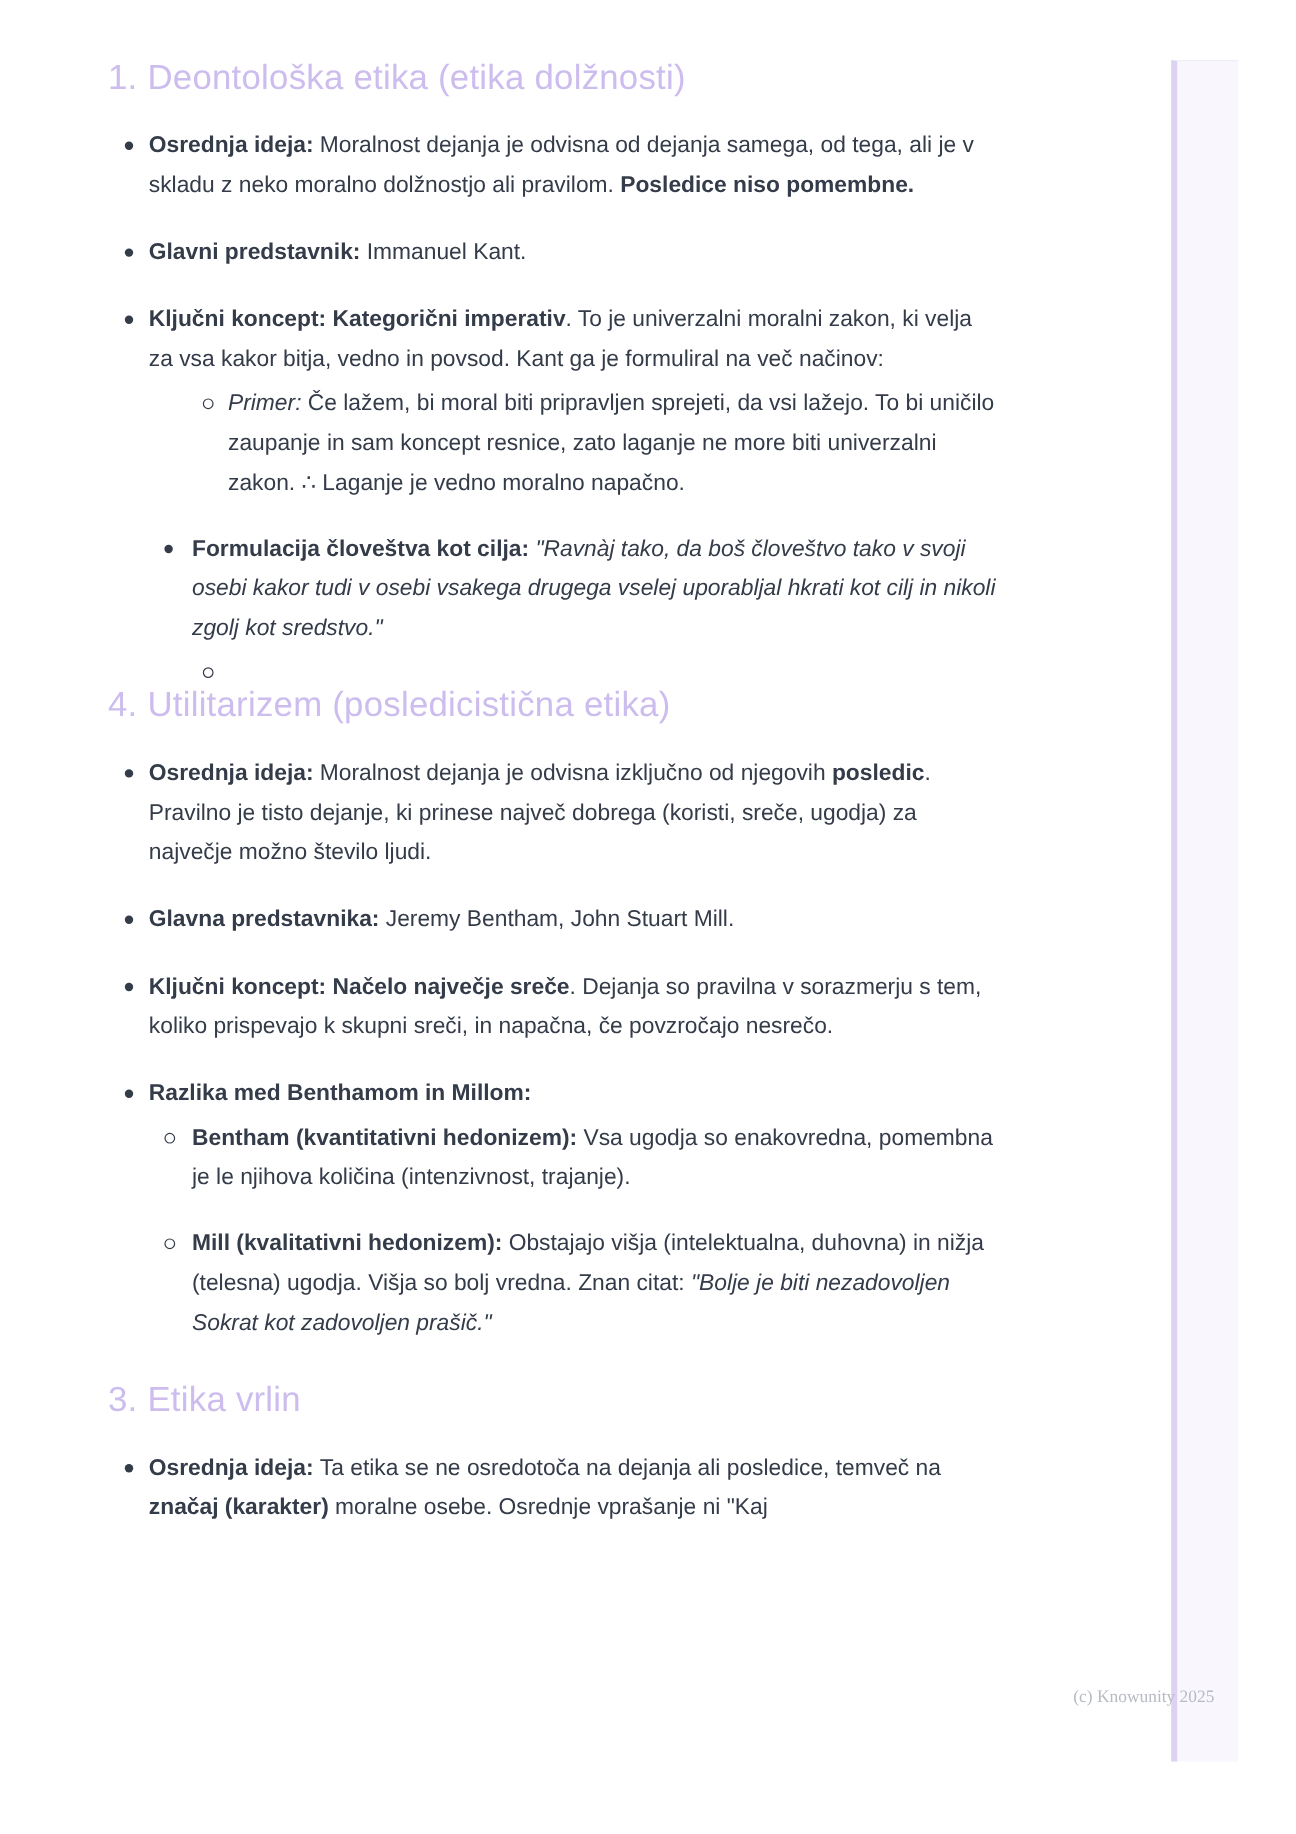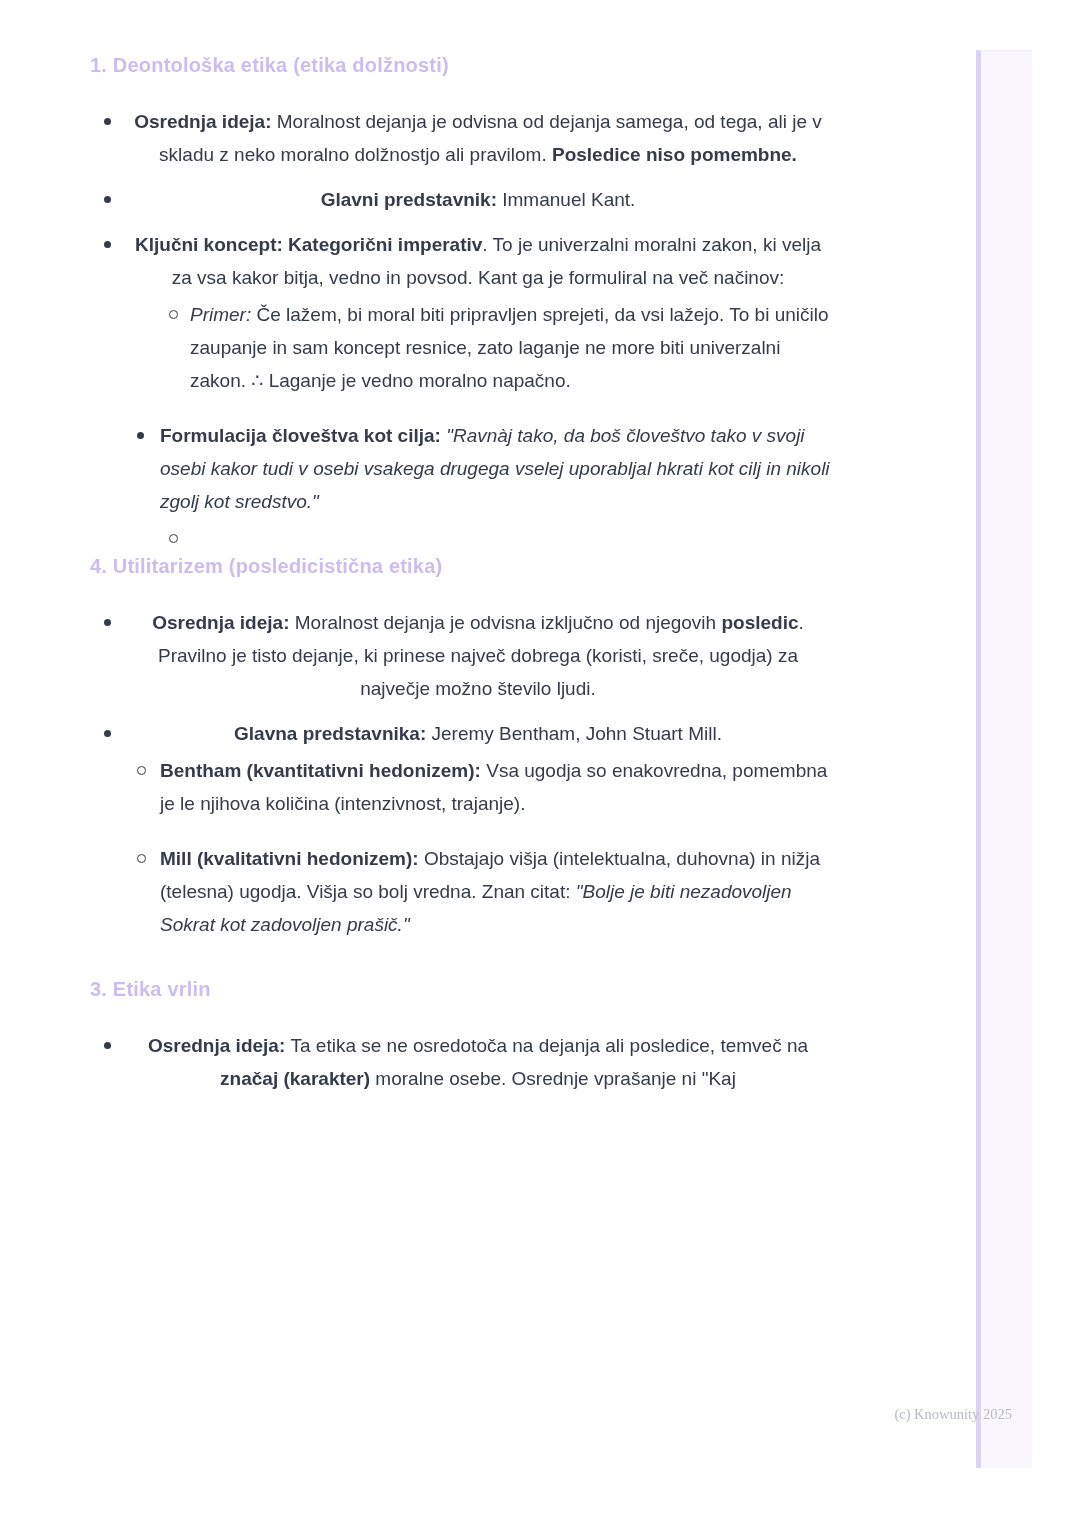--- a/index.html
+++ b/index.html
@@ -26,35 +26,35 @@
     z-index:1;
   }
   .content{
     position:absolute;
     left:90px;
     top:49px;
     width:742px;
     z-index:2;
   }
   .heading{
-    font-size:20px;
+    font-size:29px;
     line-height:32px;
-    font-weight:700;
+    font-weight:400;
     color:var(--heading-color,#cdbdee);
     margin:32px 0 24px 0;
     letter-spacing:.2px;
   }
   .heading:first-child{margin-top:0;}
   .item{
     position:relative;
     font-size:19px;
     line-height:33px;
     color:var(--body-color,#343b49);
   }
-  .item.l1{padding-left:34px;margin-top:12px;text-align:center;}
+  .item.l1{padding-left:34px;margin-top:23px;}
   .item.l2{padding-left:70px;margin-top:4px;}
   .item.l3{padding-left:100px;margin-top:4px;}
   .item.gap{margin-top:22px;}
   .marker{position:absolute;box-sizing:border-box;}
   .item.l1 .marker{left:14px;}
   .item.l2 .marker{left:47px;}
   .item.l3 .marker{left:79px;}
   .marker.disc{
     top:13px;width:7px;height:7px;border-radius:50%;
     background:var(--body-color,#343b49);
@@ -86,19 +86,21 @@
       <h2 class="heading">1. Deontološka etika (etika dolžnosti)</h2>
       <div class="item l1"><span class="marker disc"></span><span class="seg-bold">Osrednja ideja: </span><span class="seg-regular">Moralnost dejanja je odvisna od dejanja samega, od tega, ali je v skladu z neko moralno dolžnostjo ali pravilom. </span><span class="seg-bold">Posledice niso pomembne.</span></div>
       <div class="item l1"><span class="marker disc"></span><span class="seg-bold">Glavni predstavnik: </span><span class="seg-regular">Immanuel Kant.</span></div>
       <div class="item l1"><span class="marker disc"></span><span class="seg-bold">Ključni koncept: Kategorični imperativ</span><span class="seg-regular">. To je univerzalni moralni zakon, ki velja za vsa kakor bitja, vedno in povsod. Kant ga je formuliral na več načinov:</span></div>
       <div class="item l3"><span class="marker circle"></span><span class="seg-italic">Primer:</span><span class="seg-regular"> Če lažem, bi moral biti pripravljen sprejeti, da vsi lažejo. To bi uničilo zaupanje in sam koncept resnice, zato laganje ne more biti univerzalni zakon. ∴ Laganje je vedno moralno napačno.</span></div>
       <div class="item l2 gap"><span class="marker disc"></span><span class="seg-bold">Formulacija človeštva kot cilja: </span><span class="seg-italic">"Ravnàj tako, da boš človeštvo tako v svoji osebi kakor tudi v osebi vsakega drugega vselej uporabljal hkrati kot cilj in nikoli zgolj kot sredstvo."</span></div>
       <div class="item l3"><span class="marker circle"></span></div>
       <h2 class="heading">4. Utilitarizem (posledicistična etika)</h2>
       <div class="item l1"><span class="marker disc"></span><span class="seg-bold">Osrednja ideja: </span><span class="seg-regular">Moralnost dejanja je odvisna izključno od njegovih </span><span class="seg-bold">posledic</span><span class="seg-regular">. Pravilno je tisto dejanje, ki prinese največ dobrega (koristi, sreče, ugodja) za največje možno število ljudi.</span></div>
       <div class="item l1"><span class="marker disc"></span><span class="seg-bold">Glavna predstavnika: </span><span class="seg-regular">Jeremy Bentham, John Stuart Mill.</span></div>
+      <div class="item l1"><span class="marker disc"></span><span class="seg-bold">Ključni koncept: Načelo največje sreče</span><span class="seg-regular">. Dejanja so pravilna v sorazmerju s tem, koliko prispevajo k skupni sreči, in napačna, če povzročajo nesrečo.</span></div>
+      <div class="item l1"><span class="marker disc"></span><span class="seg-bold">Razlika med Benthamom in Millom:</span></div>
       <div class="item l2"><span class="marker circle"></span><span class="seg-bold">Bentham (kvantitativni hedonizem): </span><span class="seg-regular">Vsa ugodja so enakovredna, pomembna je le njihova količina (intenzivnost, trajanje).</span></div>
       <div class="item l2 gap"><span class="marker circle"></span><span class="seg-bold">Mill (kvalitativni hedonizem): </span><span class="seg-regular">Obstajajo višja (intelektualna, duhovna) in nižja (telesna) ugodja. Višja so bolj vredna. Znan citat: </span><span class="seg-italic">"Bolje je biti nezadovoljen Sokrat kot zadovoljen prašič."</span></div>
       <h2 class="heading">3. Etika vrlin</h2>
       <div class="item l1"><span class="marker disc"></span><span class="seg-bold">Osrednja ideja: </span><span class="seg-regular">Ta etika se ne osredotoča na dejanja ali posledice, temveč na </span><span class="seg-bold">značaj (karakter)</span><span class="seg-regular"> moralne osebe. Osrednje vprašanje ni "Kaj</span></div>
     </div>
   <div class="footer">(c) Knowunity 2025</div>
 </div>
 
 </body></html>

